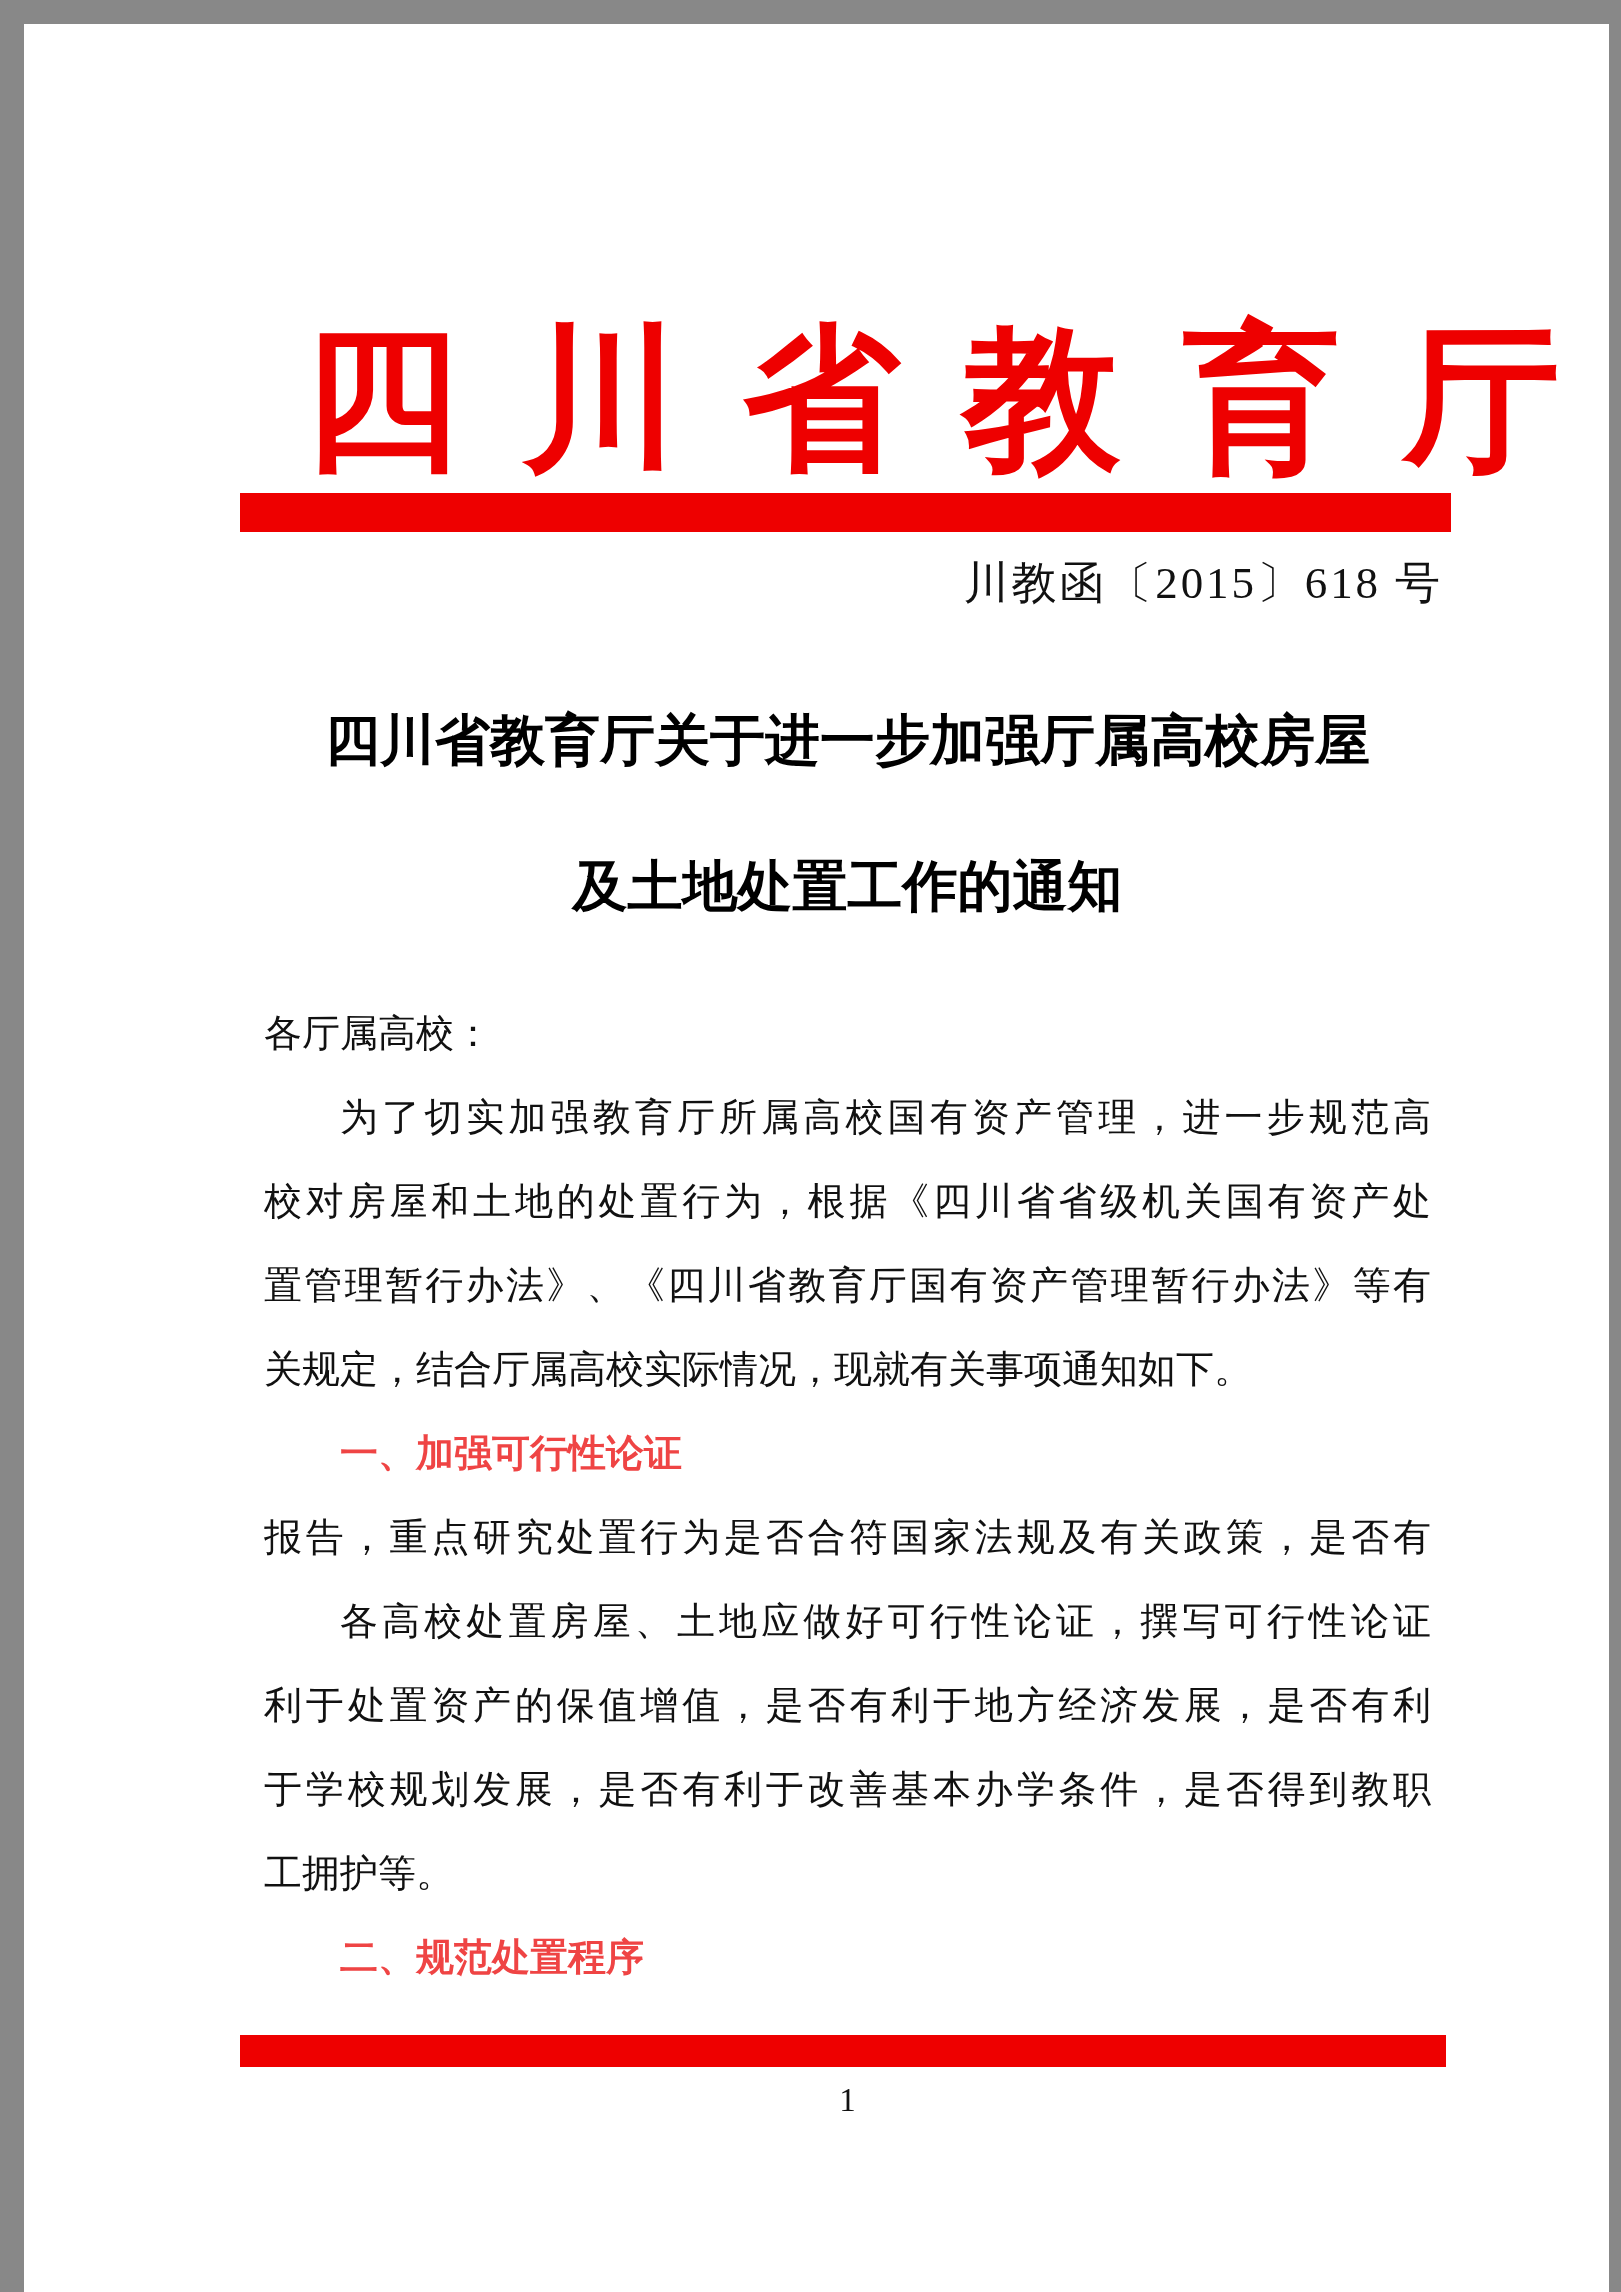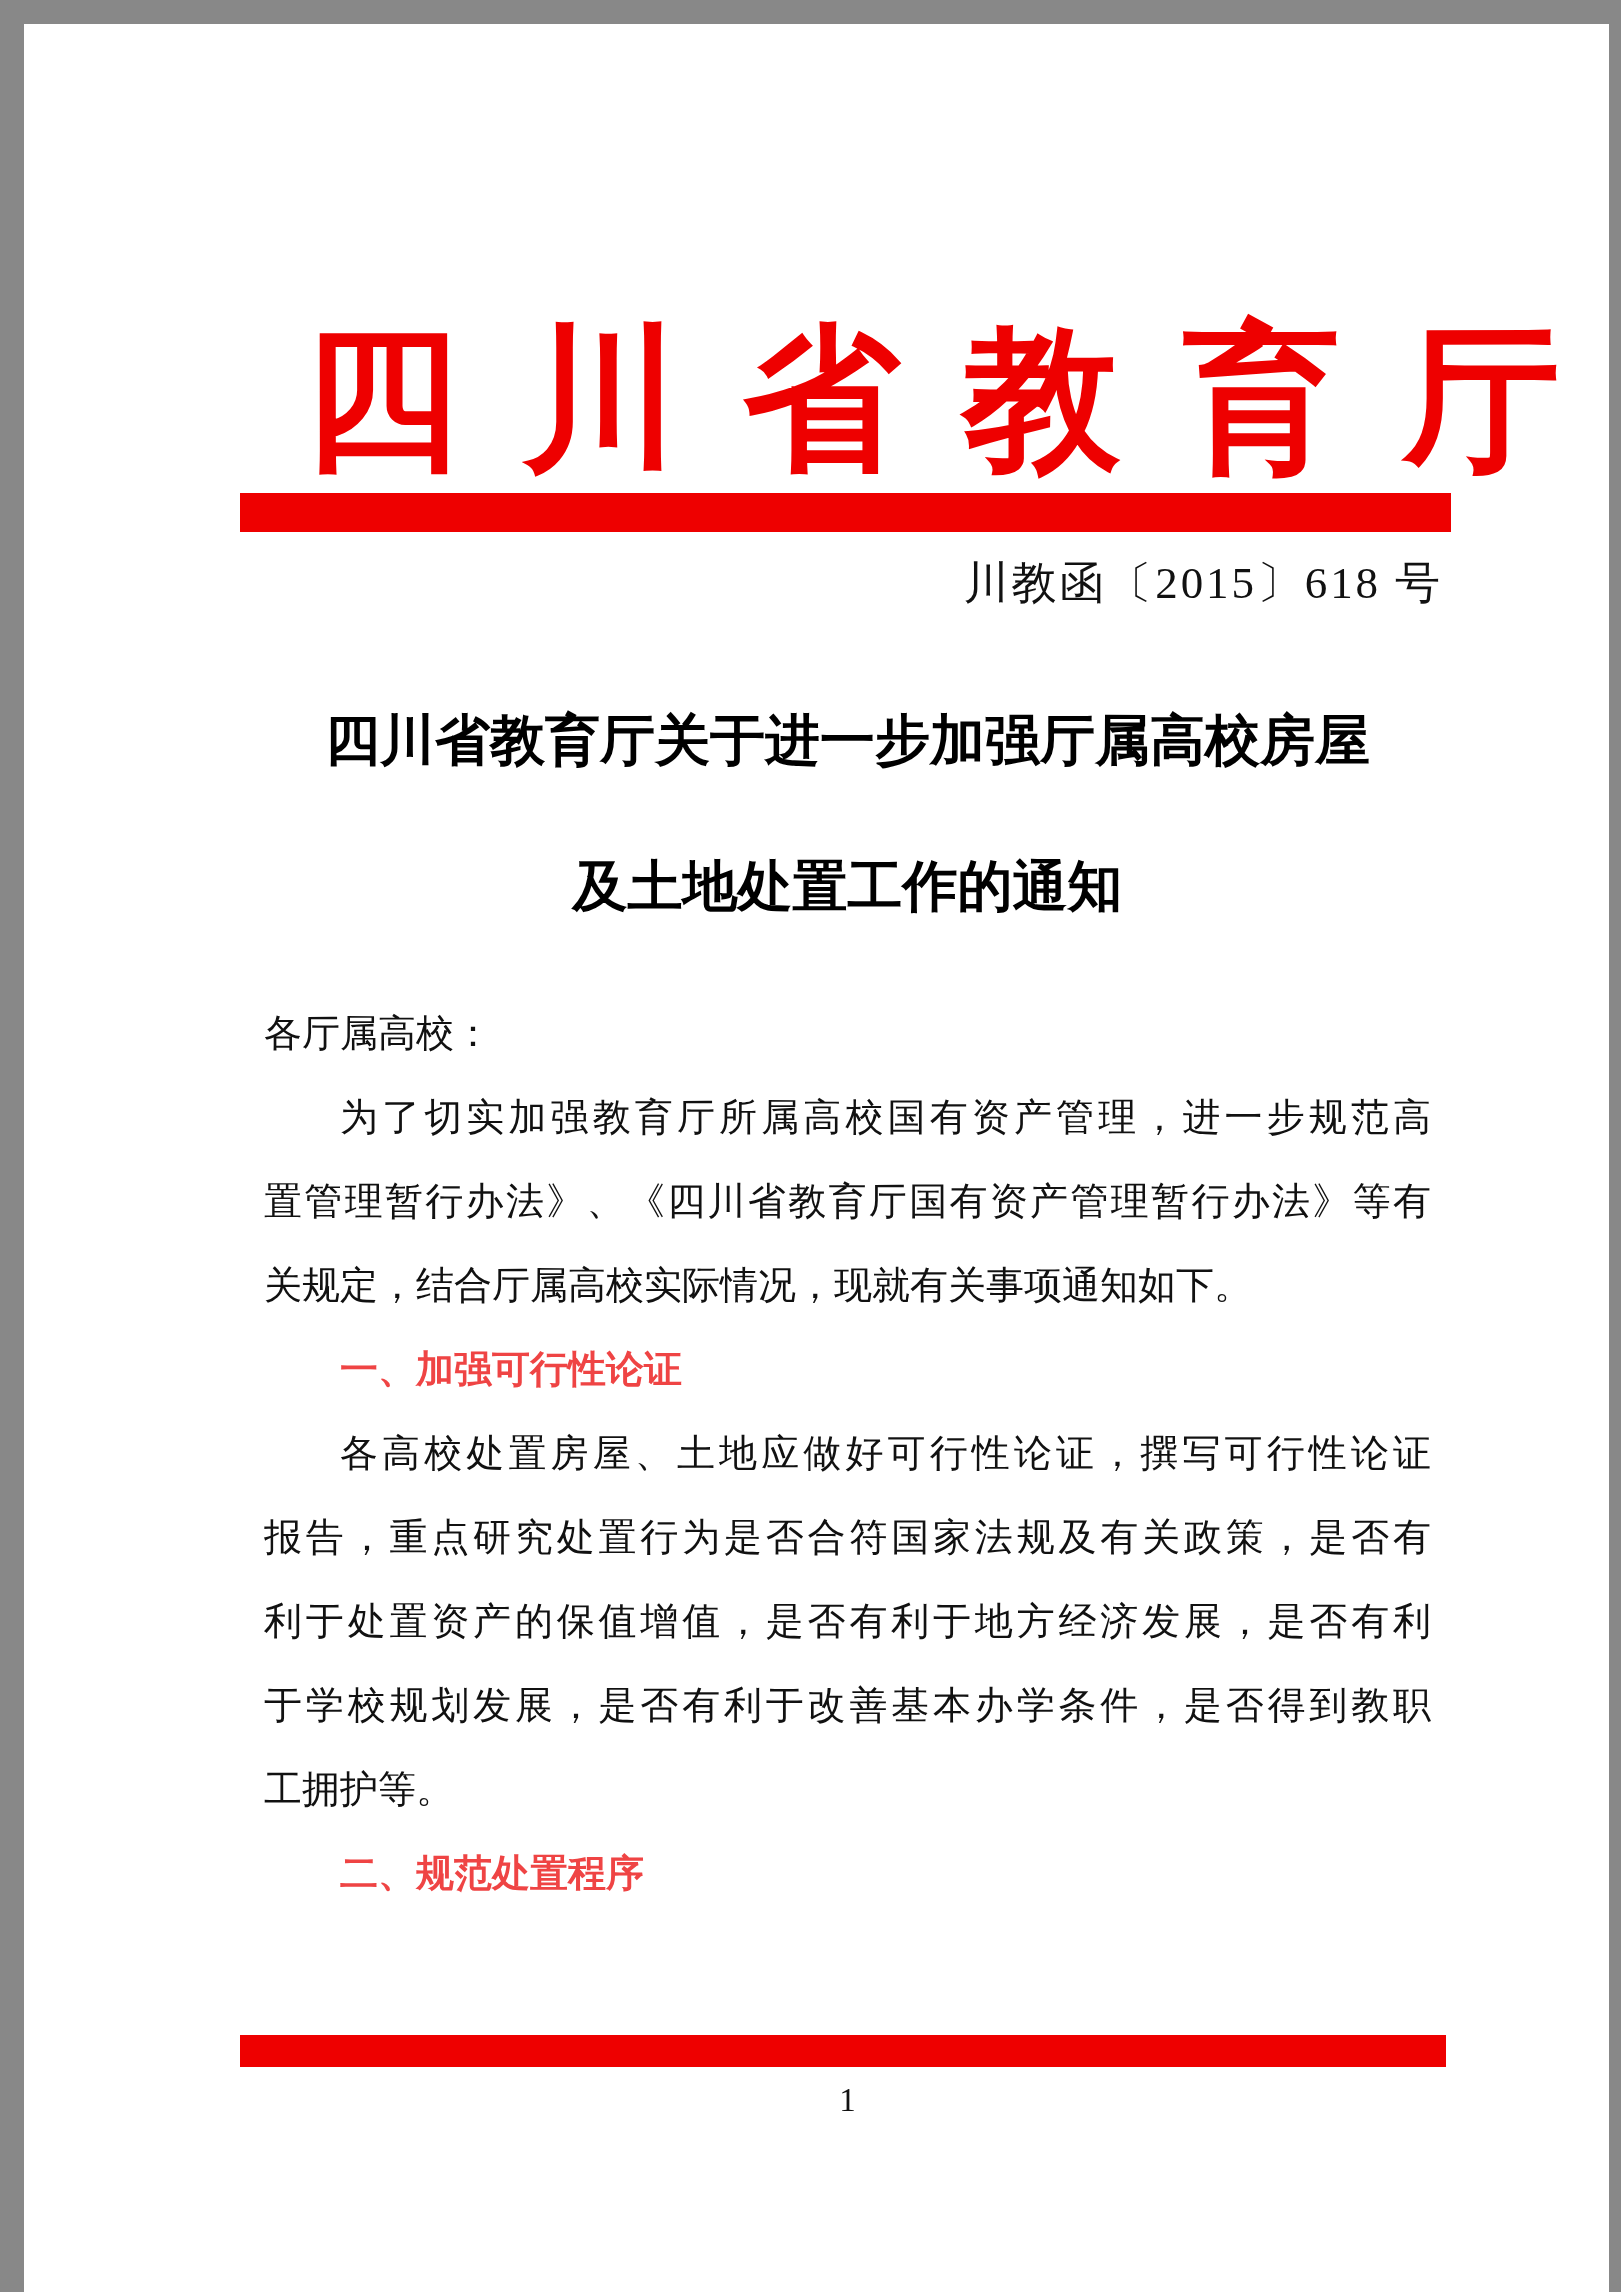--- a/index.html
+++ b/index.html
@@ -111,25 +111,26 @@
   <div class="doc-number">川教函〔2015〕618 号</div>
 
   <div class="doc-title">
     <div>四川省教育厅关于进一步加强厅属高校房屋</div>
     <div>及土地处置工作的通知</div>
   </div>
 
   <div class="doc-body">
       <div class="line body" style="text-indent: 0em;">各厅属高校：</div>
       <div class="line body fill" style="text-indent: 2em;">为了切实加强教育厅所属高校国有资产管理，进一步规范高</div>
+      <div class="line body fill" style="text-indent: 0em;">校对房屋和土地的处置行为，根据《四川省省级机关国有资产处</div>
       <div class="line body fill" style="text-indent: 0em;">置管理暂行办法》、《四川省教育厅国有资产管理暂行办法》等有</div>
       <div class="line body" style="text-indent: 0em;">关规定，结合厅属高校实际情况，现就有关事项通知如下。</div>
       <div class="line heading" style="text-indent: 2em;">一、加强可行性论证</div>
+      <div class="line body fill" style="text-indent: 0em;">报告，重点研究处置行为是否合符国家法规及有关政策，是否有</div>
       <div class="line body fill" style="text-indent: 2em;">各高校处置房屋、土地应做好可行性论证，撰写可行性论证</div>
-      <div class="line body fill" style="text-indent: 0em;">报告，重点研究处置行为是否合符国家法规及有关政策，是否有</div>
       <div class="line body fill" style="text-indent: 0em;">利于处置资产的保值增值，是否有利于地方经济发展，是否有利</div>
       <div class="line body fill" style="text-indent: 0em;">于学校规划发展，是否有利于改善基本办学条件，是否得到教职</div>
       <div class="line body" style="text-indent: 0em;">工拥护等。</div>
       <div class="line heading" style="text-indent: 2em;">二、规范处置程序</div>
     </div>
 
   <div>
     <div class="rule rule-bot-thin"></div>
     <div class="rule rule-bot-thick"></div>
   </div>

